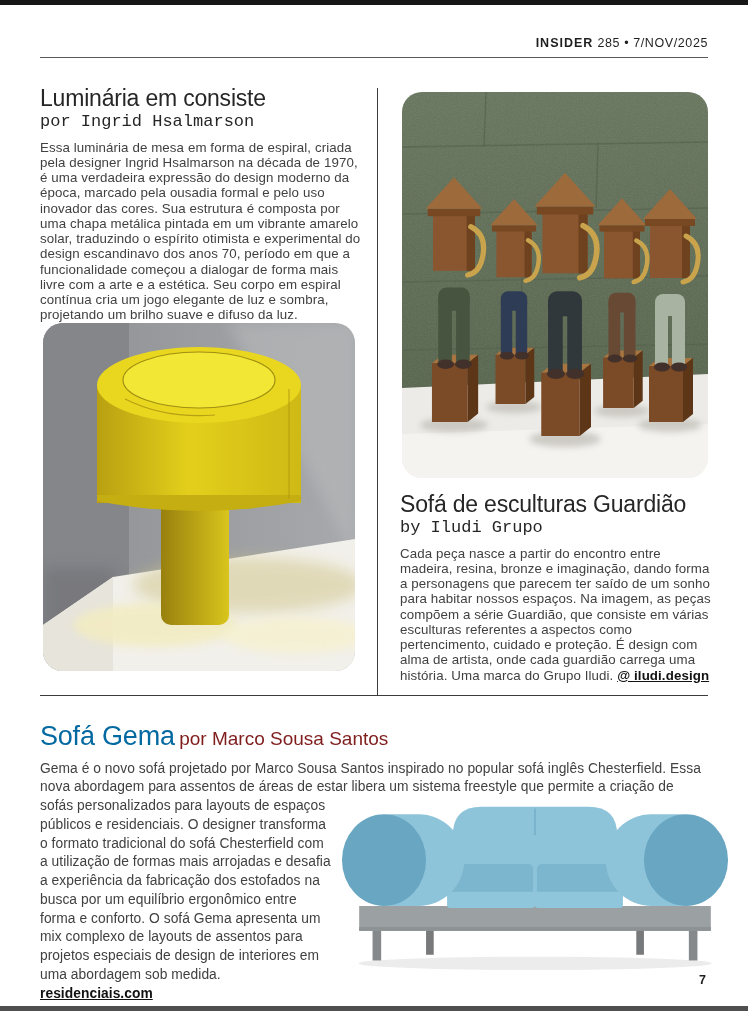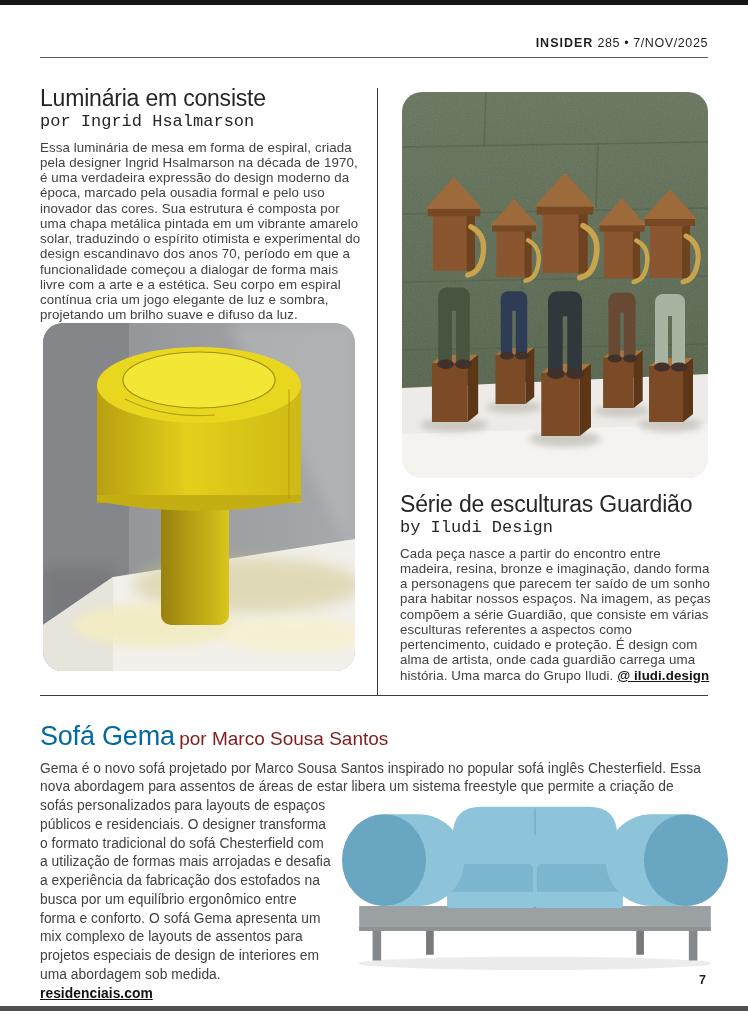--- a/index.html
+++ b/index.html
@@ -162,22 +162,22 @@
       </g>
       <use href="#guard" transform="translate(52,330) scale(1.05)" color="#47543f"></use>
       <use href="#guard" transform="translate(112,312) scale(0.88)" color="#2f3c55"></use>
       <use href="#guard" transform="translate(163,344) scale(1.13)" color="#30383b"></use>
       <use href="#guard" transform="translate(220,316) scale(0.9)" color="#684933"></use>
       <use href="#guard" transform="translate(268,330) scale(1.0)" color="#a9b3a2"></use>
     </svg>
   </figure>
 
   <section class="article-sculpt">
-    <h1 class="art-title">Série de esculturas Guardião</h1>
-    <h2 class="art-byline">by Iludi Design</h2>
+    <h1 class="art-title">Sofá de esculturas Guardião</h1>
+    <h2 class="art-byline">by Iludi Grupo</h2>
     <p class="art-body"><span>Cada peça nasce a partir do encontro entre madeira, resina, bronze e imaginação, dando forma a personagens que parecem ter saído de um sonho para habitar nossos espaços. Na imagem, as peças compõem a série Guardião, que consiste em várias esculturas referentes a aspectos como pertencimento, cuidado e proteção. É design com alma de artista, onde cada guardião carrega uma história. Uma marca do Grupo Iludi.</span>
       <a class="boldlink">@ iludi.design</a></p>
   </section>
 
   <div class="hline"></div>
 
   <section class="article3">
     <div class="a3-titleline">
       <span class="a3-title">Sofá Gema</span>
       <span class="a3-byline">por Marco Sousa Santos</span>

